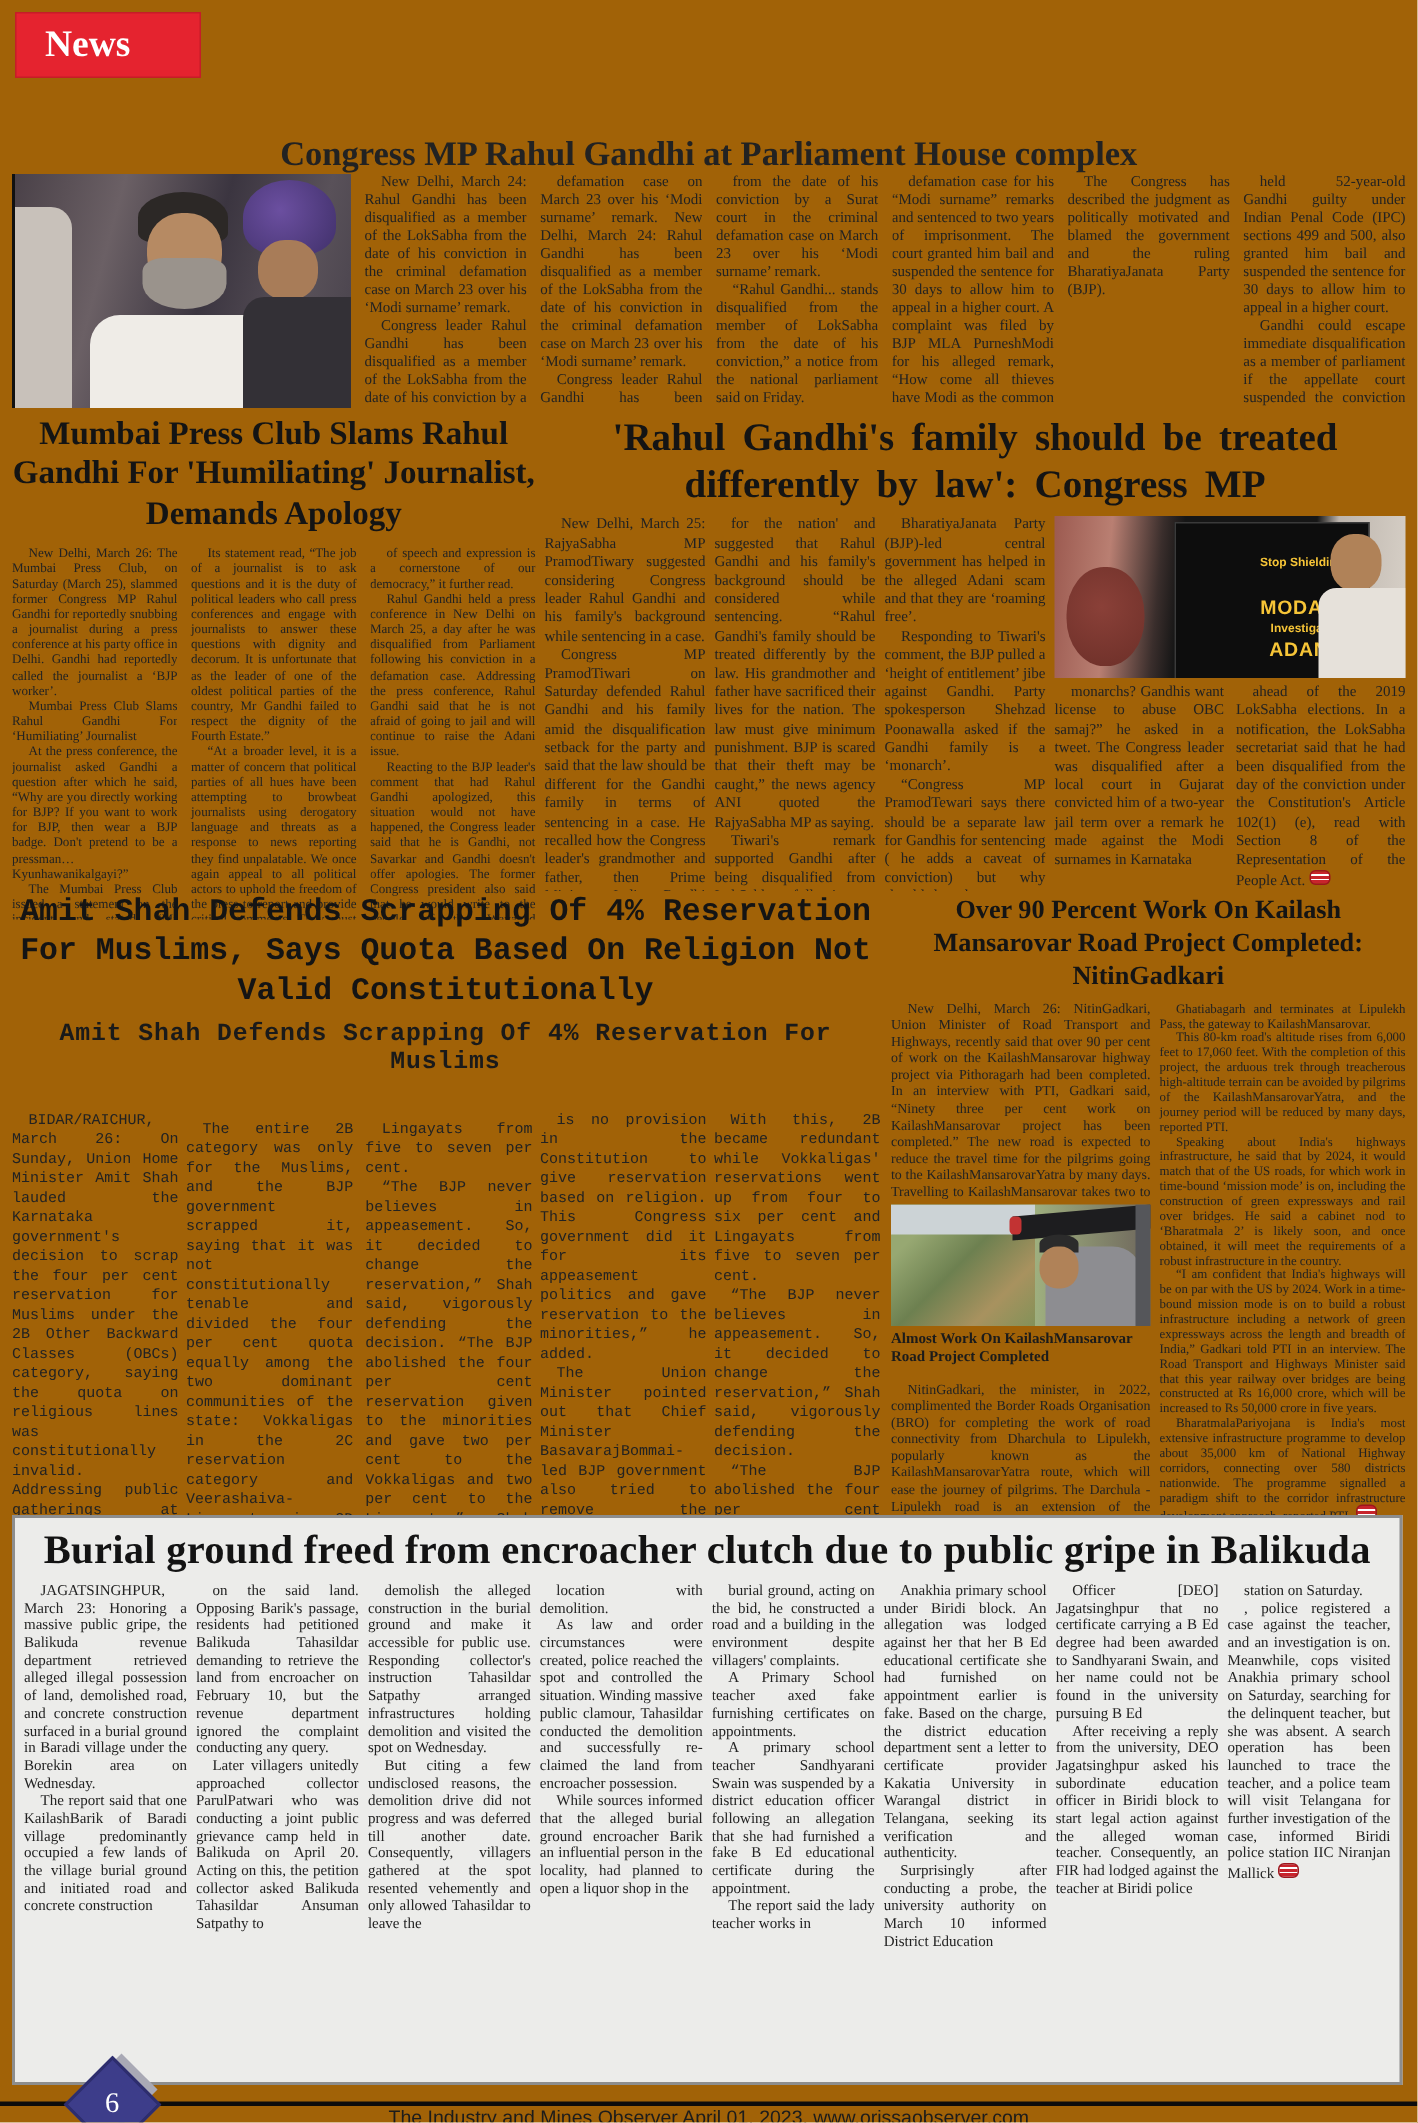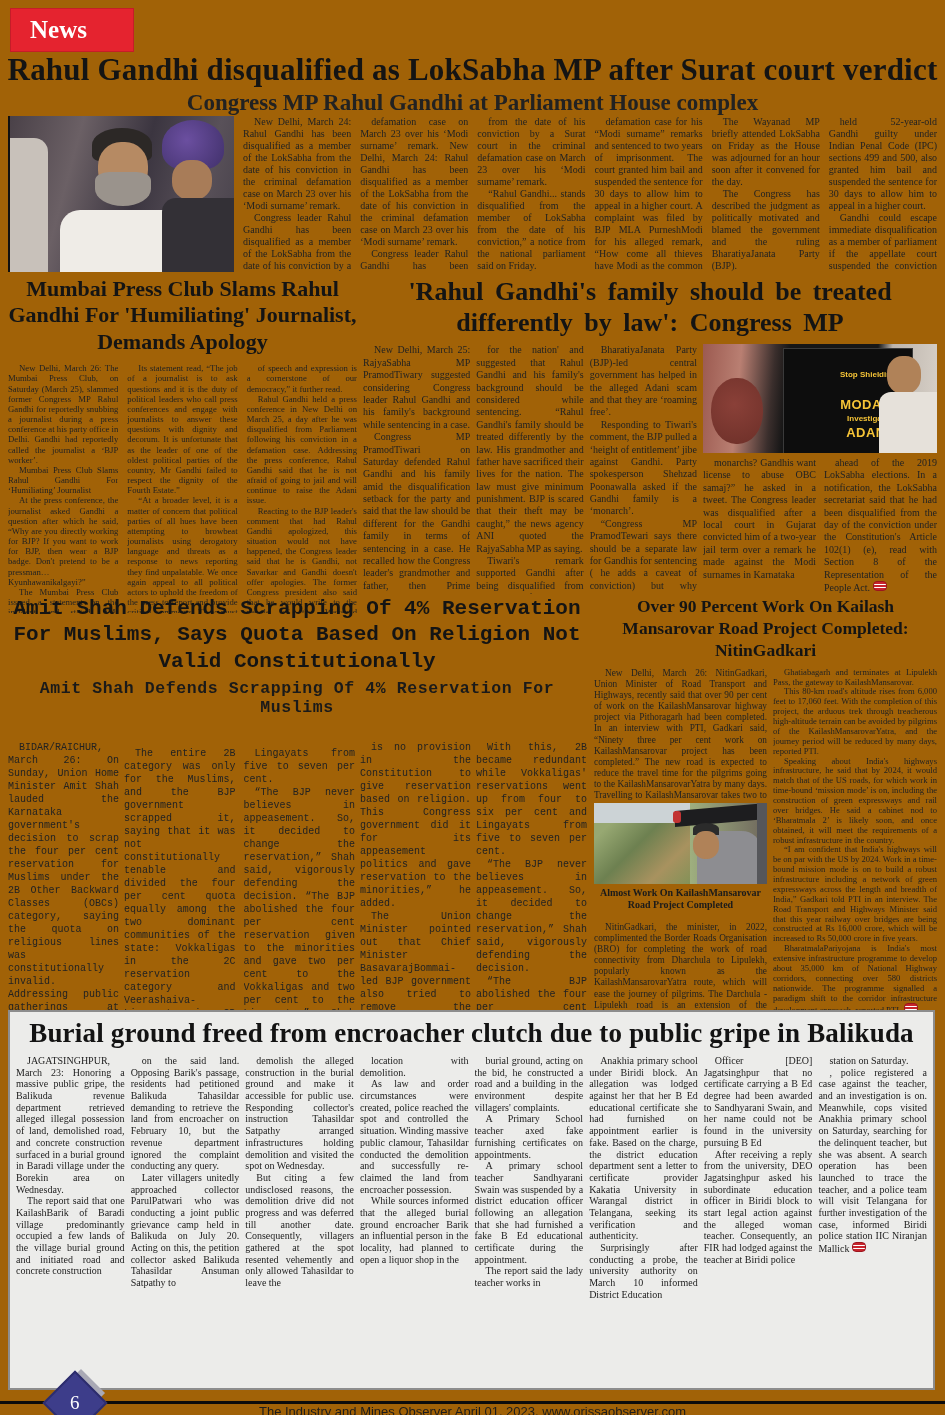--- a/index.html
+++ b/index.html
@@ -57,21 +57,21 @@
       background:radial-gradient(circle at 72% 22%,#d26b5a 0%,#a93226 48%,#7c1e17 100%);}
   .mid-block .mini-cols{margin-top:6px;}
   
   .kailash{position:absolute;left:594px;top:596px;width:343px;height:410px;}
   .kailash h3{margin:0;text-align:center;font-size:17.5px;line-height:1.25;color:#141414;}
   .kailash .body{display:flex;gap:6px;height:356px;margin-top:6px;}
   .kleft{flex:0 0 173px;display:flex;flex-direction:column;}
   .kleft .bt p{font-size:9.3px;line-height:1.2;}
   .gadkari-photo{position:relative;height:88px;margin-top:3px;overflow:hidden;
       background:linear-gradient(90deg,#8fa06a 0%,#7c915c 40%,#9fb07f 55%,#6e665c 100%);}
-  .kcaption{text-align:center;font-weight:bold;font-size:10px;line-height:1.25;margin:3px 0 10px;}
+  .kcaption{text-align:left;font-weight:bold;font-size:10px;line-height:1.25;margin:3px 0 10px;}
   .kright{flex:1 1 0;}
   .kright p{font-size:8.6px !important;line-height:1.15 !important;}
   
   .burial{position:absolute;left:8px;top:1010px;width:927px;height:380px;background:#ececea;
           border:2px solid #8d8d8d;box-sizing:border-box;padding:4px 6px;}
   .burial h3{margin:2px 0 6px;text-align:center;font-size:27px;letter-spacing:.2px;color:#131313;}
   .burial .body{display:flex;gap:6px;height:326px;}
   .burial .bt p{font-size:10px;line-height:1.17;}
   
   .footer-rule{position:absolute;left:0;top:1401px;width:945px;border-top:3px solid #0c0c0c;}
@@ -86,21 +86,20 @@
   .ph{position:absolute;}
 </style>
 </head>
 <body>
 
 <div class="page">
 
   <div class="news-tag">
     <span>News</span>
   </div>
-  <h1 class="main-headline">Rahul Gandhi disqualified as LokSabha MP after Surat court verdict</h1>
   <h2 class="sub-headline">Congress MP Rahul Gandhi at Parliament House complex</h2>
 
   <div class="lead-body">
     <div class="lead-photo">
       <div class="ph" style="left:0;top:22px;width:38px;height:134px;background:#c8c1ba;border-radius:0 14px 0 0;"></div>
       <div class="ph" style="left:82px;top:12px;width:60px;height:34px;border-radius:50% 50% 20% 20%;background:#2c2826;"></div>
       <div class="ph" style="left:88px;top:26px;width:50px;height:52px;border-radius:46%;background:#b68a63;"></div>
       <div class="ph" style="left:85px;top:56px;width:56px;height:34px;border-radius:28% 28% 55% 55%;background:#9a938c;"></div>
       <div class="ph" style="left:50px;top:94px;width:124px;height:62px;border-radius:20px 20px 0 0;background:#efece7;"></div>
       <div class="ph" style="right:10px;top:4px;width:62px;height:50px;border-radius:55% 55% 40% 40%;background:radial-gradient(circle at 40% 40%,#6b4fa0,#40306a);"></div>
@@ -116,21 +115,20 @@
         <p>Congress leader Rahul Gandhi has been disqualified as a member of the LokSabha</p>
       </div>
     <div class="col bt">
         <p>from the date of his conviction by a Surat court in the criminal defamation case on March 23 over his ‘Modi surname’ remark.</p>
         <p>“Rahul Gandhi... stands disqualified from the member of LokSabha from the date of his conviction,” a notice from the national parliament said on Friday.</p>
       </div>
     <div class="col bt">
         <p>defamation case for his “Modi surname” remarks and sentenced to two years of imprisonment. The court granted him bail and suspended the sentence for 30 days to allow him to appeal in a higher court. A complaint was filed by BJP MLA PurneshModi for his alleged remark, “How come all thieves have Modi as the common surname?”</p>
       </div>
     <div class="col bt">
-        <p>The Wayanad MP briefly attended LokSabha on Friday as the House was adjourned for an hour soon after it convened for the day.</p>
         <p>The Congress has described the judgment as politically motivated and blamed the government and the ruling BharatiyaJanata Party (BJP).</p>
       </div>
     <div class="col bt endcol">
         <p>held 52-year-old Gandhi guilty under Indian Penal Code (IPC) sections 499 and 500, also granted him bail and suspended the sentence for 30 days to allow him to appeal in a higher court.</p>
         <p>Gandhi could escape immediate disqualification as a member of parliament if the appellate court suspended the conviction and the two-year jail term.</p>
       </div>
   </div>
 
   <section class="mumbai">
     <h3>Mumbai Press Club Slams Rahul Gandhi For 'Humiliating' Journalist, Demands Apology</h3>
@@ -272,21 +270,21 @@
 
   <section class="burial">
     <h3>Burial ground freed from encroacher clutch due to public gripe in Balikuda</h3>
     <div class="body">
       <div class="col bt">
           <p>JAGATSINGHPUR, March 23: Honoring a massive public gripe, the Balikuda revenue department retrieved alleged illegal possession of land, demolished road, and concrete construction surfaced in a burial ground in Baradi village under the Borekin area on Wednesday.</p>
           <p>The report said that one KailashBarik of Baradi village predominantly occupied a few lands of the village burial ground and initiated road and concrete construction</p>
         </div>
       <div class="col bt">
           <p>on the said land. Opposing Barik's passage, residents had petitioned Balikuda Tahasildar demanding to retrieve the land from encroacher on February 10, but the revenue department ignored the complaint conducting any query.</p>
-          <p>Later villagers unitedly approached collector ParulPatwari who was conducting a joint public grievance camp held in Balikuda on July 20. Acting on this, the petition collector asked Balikuda Tahasildar Ansuman Satpathy to</p>
+          <p>Later villagers unitedly approached collector ParulPatwari who was conducting a joint public grievance camp held in Balikuda on April 20. Acting on this, the petition collector asked Balikuda Tahasildar Ansuman Satpathy to</p>
         </div>
       <div class="col bt">
           <p>demolish the alleged construction in the burial ground and make it accessible for public use. Responding collector's instruction Tahasildar Satpathy arranged infrastructures holding demolition and visited the spot on Wednesday.</p>
           <p>But citing a few undisclosed reasons, the demolition drive did not progress and was deferred till another date. Consequently, villagers gathered at the spot resented vehemently and only allowed Tahasildar to leave the</p>
         </div>
       <div class="col bt">
           <p>location with demolition.</p>
           <p>As law and order circumstances were created, police reached the spot and controlled the situation. Winding massive public clamour, Tahasildar conducted the demolition and successfully re-claimed the land from encroacher possession.</p>
           <p>While sources informed that the alleged burial ground encroacher Barik an influential person in the locality, had planned to open a liquor shop in the</p>
         </div>

